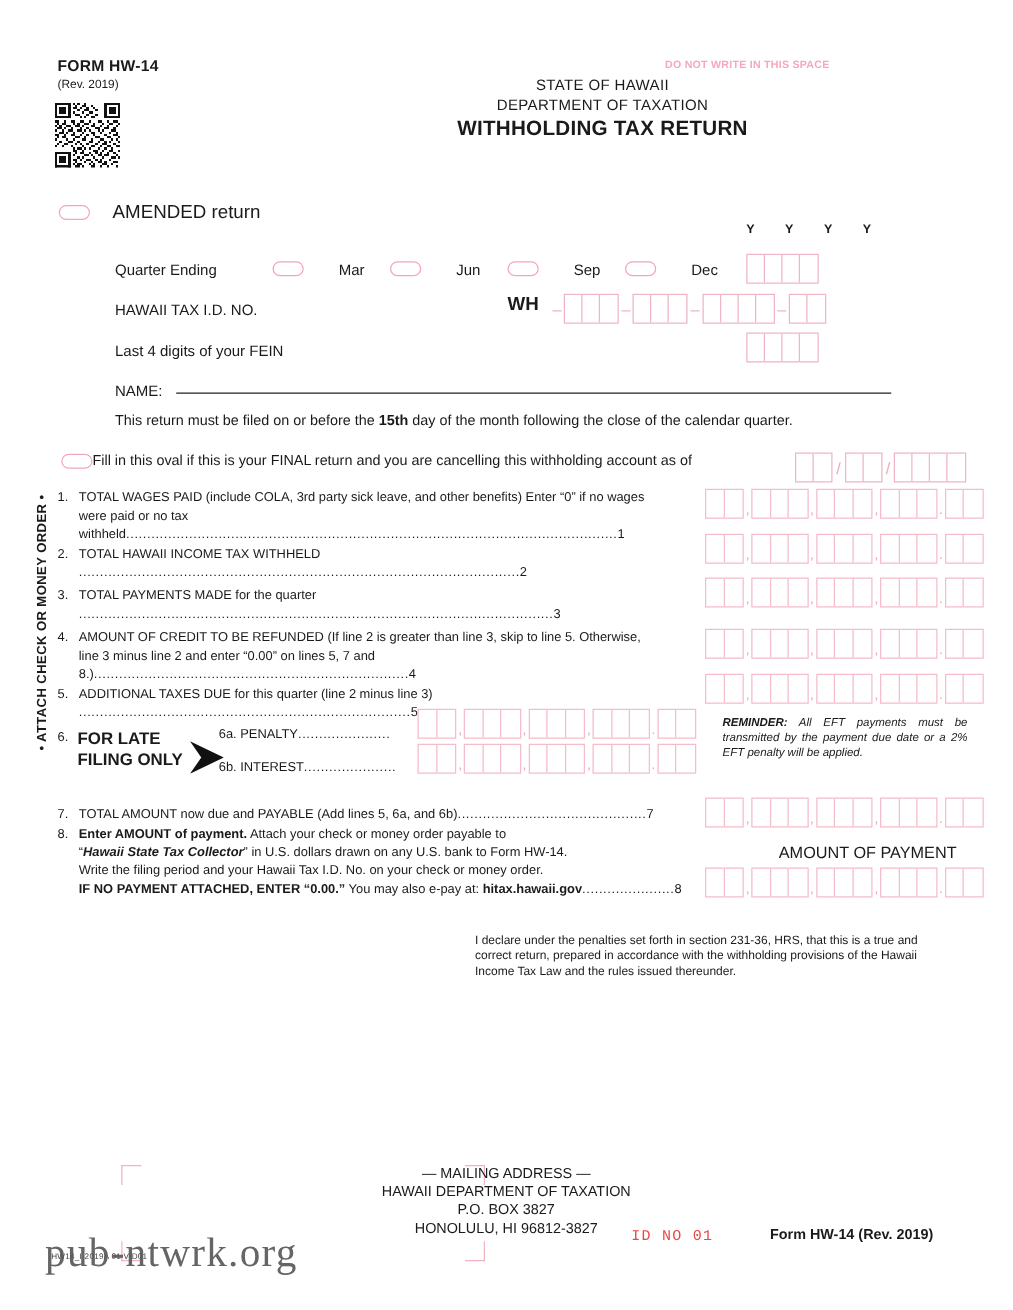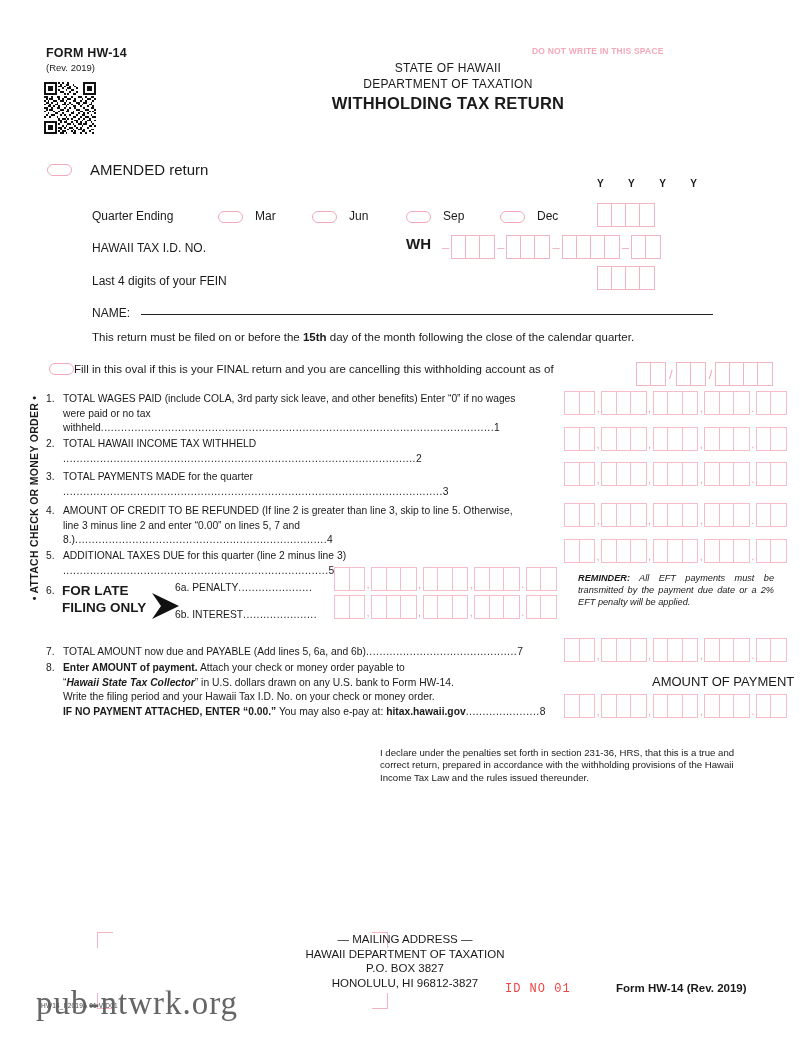--- a/index.html
+++ b/index.html
@@ -3,21 +3,21 @@
 <meta charset="utf-8">
 <style>
   * { box-sizing: border-box; }
   html, body { margin:0; padding:0; }
   body {
     width:810px; height:1048px; position:relative;
     background:#ffffff;
     font-family:"Liberation Sans", sans-serif;
     color:#1a1a1a; overflow:hidden;
   }
-  .page { position:absolute; inset:0; }
+  .page { position:absolute; inset:0;padding-left:34px; }
 
   
   .cellgrp { display:inline-flex; align-items:center; }
   .boxes { display:inline-flex; border:1.4px solid #f0b6c4; }
   .boxes > i {
     display:block; width:14px; height:22px;
     border-right:1.2px solid #f0b6c4; font-style:normal;
   }
   .boxes > i:last-child { border-right:none; }
   .sep { color:#f0a8ba; font-size:13px; padding:0 3px; line-height:1; }
@@ -51,21 +51,21 @@
   .h2 { top:77px; font-size:12px; letter-spacing:.3px; }
   .h3 { top:94px; font-size:16.5px; font-weight:bold; letter-spacing:.2px; }
 
   
   .amended { position:absolute; left:47px; top:161px; display:flex; align-items:center; gap:18px; }
   .amended .lbl { font-size:15px; }
 
   
   .yyyy { position:absolute; left:597px; top:178px; font-size:10px; font-weight:bold; letter-spacing:11px; }
   .qrow { position:absolute; left:92px; top:209px; font-size:12px; }
-  .qopt { position:absolute; display:flex; align-items:flex-end; gap:12px; font-size:12px; top:209px; }
+  .qopt { position:absolute; display:flex; align-items:flex-start; gap:28px; font-size:12px; top:209px; }
   .taxid { position:absolute; left:92px; top:241px; font-size:12px; }
   .wh { position:absolute; left:406px; top:235px; font-size:15px; font-weight:bold; }
   .fein { position:absolute; left:92px; top:274px; font-size:12px; }
 
   .nameline { position:absolute; left:92px; top:304px; font-size:12px; }
   .nameline .rule { display:inline-block; width:572px; border-bottom:1.1px solid #222;
                     margin-left:8px; vertical-align:2px; height:11px; }
   .filedby { position:absolute; left:92px; top:331px; font-size:11.5px; }
 
   
@@ -94,21 +94,21 @@
   .intlbl { position:absolute; left:175px; top:609px; font-size:10.3px; }
 
   
   .reminder {
     position:absolute; left:578px; top:572px; width:196px;
     font-size:9.2px; line-height:12.2px; font-style:italic; text-align:justify;
   }
   .reminder b { font-style:italic; font-weight:bold; }
 
   
-  .aoplbl { position:absolute; left:652px; top:674px; font-size:13px; }
+  .aoplbl { position:absolute; left:623px; top:674px; font-size:13px; }
 
   
   .declare { position:absolute; left:380px; top:747px; width:368px; font-size:9.6px; line-height:12.4px; }
   .sigbox { position:absolute; left:380px; top:785px; width:362px; height:74px; }
   .sigbox .cell { position:absolute; border:1.2px solid #111; }
   .sigbox .tag { position:absolute; font-size:7.2px; color:#f3afbe; letter-spacing:.2px; }
 
   
   .mail { position:absolute; left:0; top:932px; width:100%; text-align:center;
           font-size:11.5px; line-height:14.6px; }

